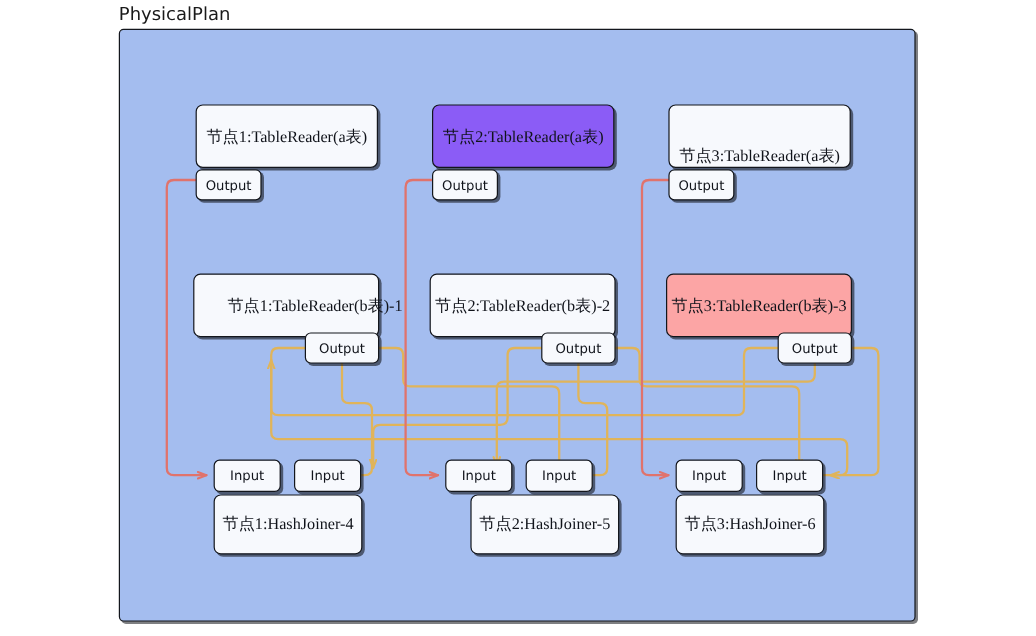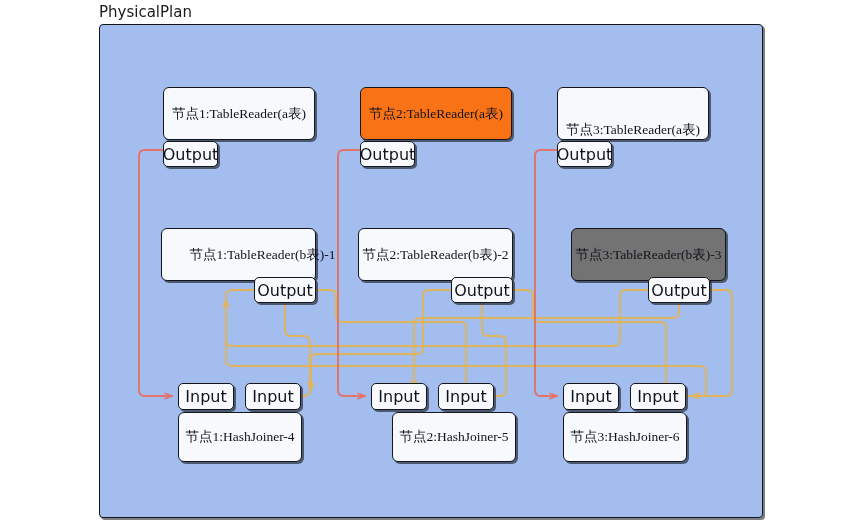--- a/index.html
+++ b/index.html
@@ -68,21 +68,21 @@
   .port-box {
     position: absolute;
     background: #f7f9fd;
     border: 1.7px solid #13161c;
     border-radius: 5px;
     box-sizing: border-box;
     box-shadow: 2px 2px 0 rgba(20,22,28,0.6);
     display: flex;
     align-items: center;
     justify-content: center;
-    font-size: 16px;
+    font-size: 11px;
     color: #10131a;
     white-space: nowrap;
     z-index: 6;
   }
 </style>
 </head>
 <body>
 
 <div id="canvas">
 
@@ -117,21 +117,21 @@
       </g>
   </svg>
 
   <div id="node-layer">
       <div class="node-box" style="left: 163px; top: 87px; width: 152px; height: 53px; background: rgb(247, 249, 253); border-color: rgb(19, 22, 28);">
         <span>节点1:TableReader(a表)</span>
       </div>
       <div class="port-box" style="left: 163px; top: 141px; width: 55px; height: 26px; background: rgb(247, 249, 253); border-color: rgb(19, 22, 28);">
         <span>Output</span>
       </div>
-      <div class="node-box" style="left: 360px; top: 87px; width: 152px; height: 53px; background: #f97316; border-color: rgb(19, 22, 28);">
+      <div class="node-box" style="left: 360px; top: 87px; width: 152px; height: 53px; background: #8b5cf6; border-color: rgb(19, 22, 28);">
         <span>节点2:TableReader(a表)</span>
       </div>
       <div class="port-box" style="left: 360px; top: 141px; width: 55px; height: 26px; background: rgb(247, 249, 253); border-color: rgb(19, 22, 28);">
         <span>Output</span>
       </div>
       <div class="node-box" style="left: 557px; top: 87px; width: 152px; height: 53px; background: rgb(247, 249, 253); border-color: rgb(19, 22, 28); align-items: flex-end;">
         <span>节点3:TableReader(a表)</span>
       </div>
       <div class="port-box" style="left: 557px; top: 141px; width: 55px; height: 26px; background: rgb(247, 249, 253); border-color: rgb(19, 22, 28);">
         <span>Output</span>
@@ -141,21 +141,21 @@
       </div>
       <div class="port-box" style="left: 254px; top: 277px; width: 62px; height: 26px; background: rgb(247, 249, 253); border-color: rgb(19, 22, 28);">
         <span>Output</span>
       </div>
       <div class="node-box" style="left: 358px; top: 228px; width: 155px; height: 53px; background: rgb(247, 249, 253); border-color: rgb(19, 22, 28);">
         <span>节点2:TableReader(b表)-2</span>
       </div>
       <div class="port-box" style="left: 451px; top: 277px; width: 62px; height: 26px; background: rgb(247, 249, 253); border-color: rgb(19, 22, 28);">
         <span>Output</span>
       </div>
-      <div class="node-box" style="left: 555px; top: 228px; width: 155px; height: 53px; background: #737373; border-color: rgb(19, 22, 28); margin-left: 16px;">
+      <div class="node-box" style="left: 555px; top: 228px; width: 155px; height: 53px; background: #fca5a5; border-color: rgb(19, 22, 28);">
         <span>节点3:TableReader(b表)-3</span>
       </div>
       <div class="port-box" style="left: 648px; top: 277px; width: 62px; height: 26px; background: rgb(247, 249, 253); border-color: rgb(19, 22, 28);">
         <span>Output</span>
       </div>
       <div class="node-box" style="left: 178px; top: 412px; width: 124px; height: 50px; background: rgb(247, 249, 253); border-color: rgb(19, 22, 28);">
         <span>节点1:HashJoiner-4</span>
       </div>
       <div class="port-box" style="left: 178px; top: 383px; width: 56px; height: 27px; background: rgb(247, 249, 253); border-color: rgb(19, 22, 28);">
         <span>Input</span>

